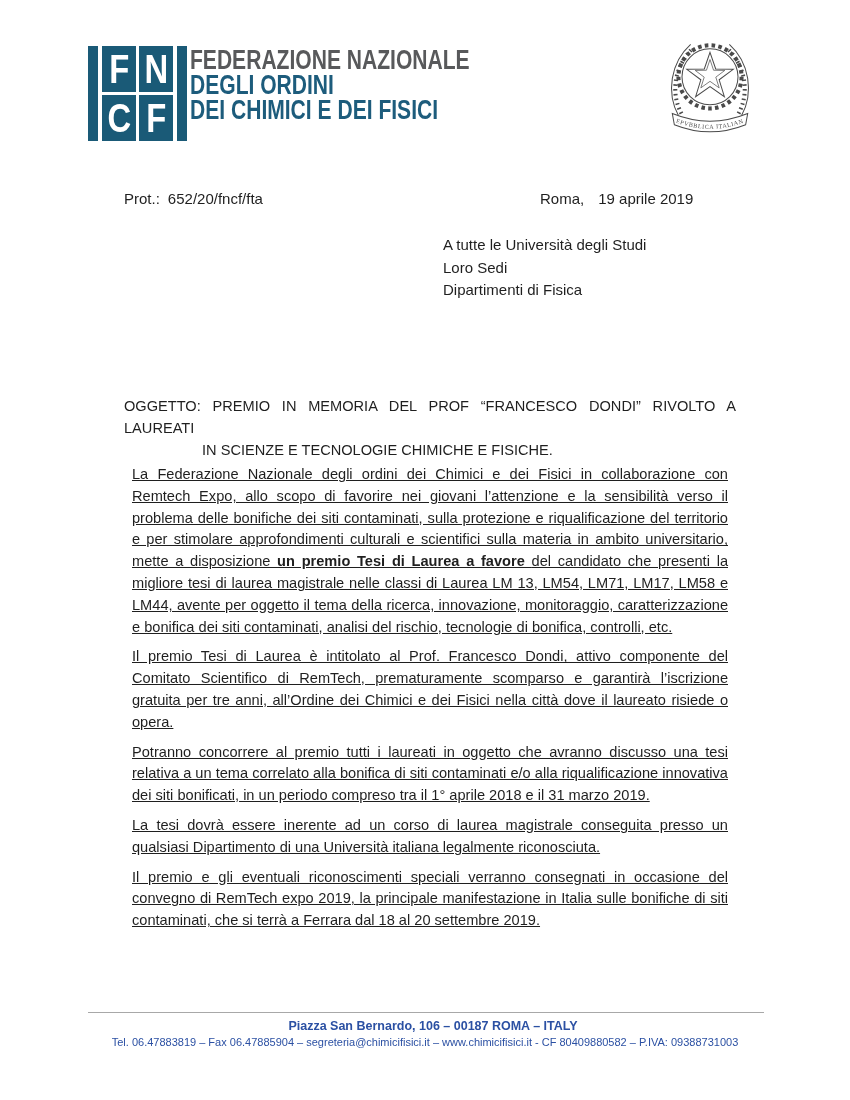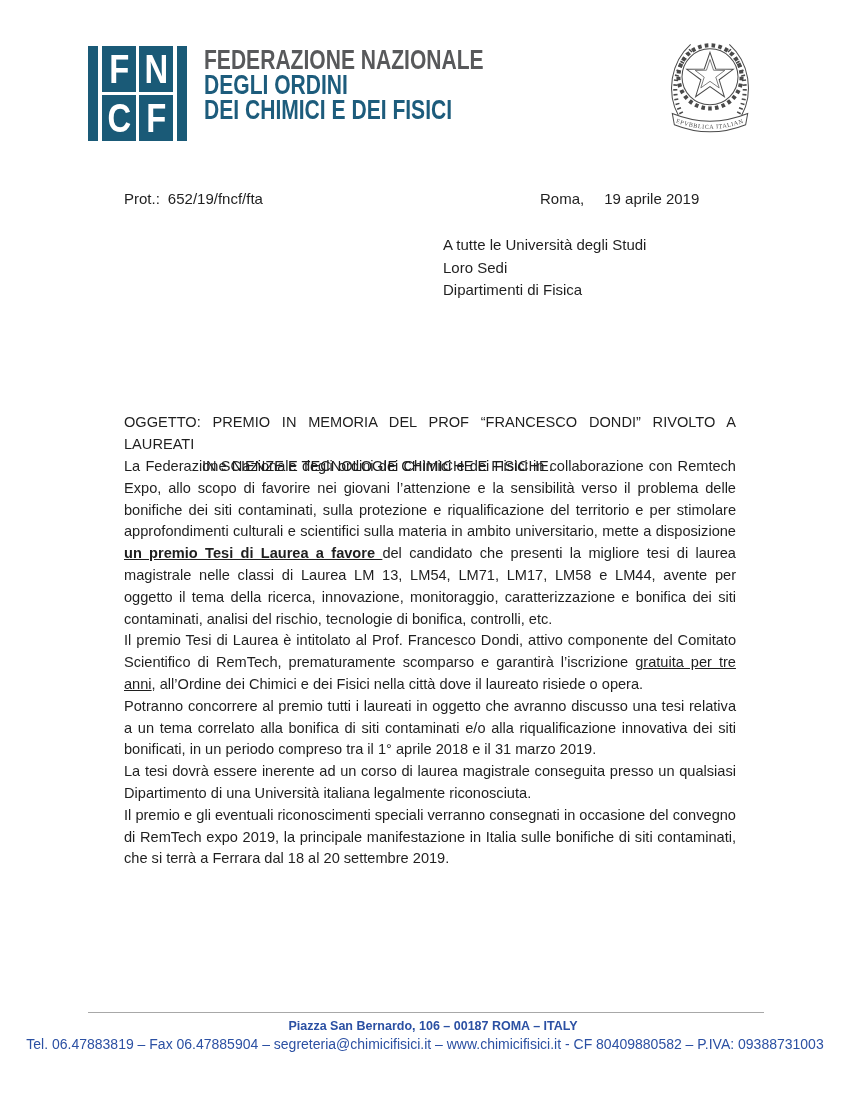--- a/index.html
+++ b/index.html
@@ -16,48 +16,48 @@
   .logo{position:absolute;left:88px;top:46px;display:flex;align-items:flex-start;}
   .logo-mark{display:flex;gap:4px;height:95px;}
   .logo-bar{width:10px;height:95px;background:#1a5a77;}
   .logo-tiles{display:grid;grid-template-columns:34px 34px;grid-template-rows:46px 46px;gap:3px;}
   .logo-tile{
     background:#1a5a77;color:#ffffff;
     display:flex;align-items:center;justify-content:center;
     font-weight:bold;font-size:40px;line-height:1;
   }
   .logo-tile span{display:inline-block;transform:scaleX(.82);}
-  .logo-text{margin-left:17px;padding-top:2px;}
+  .logo-text{margin-left:3px;padding-top:2px;}
   .logo-line{font-weight:bold;font-size:27px;line-height:25px;white-space:nowrap;
     transform:scaleX(.78);transform-origin:left center;}
   .logo-line.gray{color:#58595b;}
   .logo-line.teal{color:#1d5c7c;}
   .emblem{position:absolute;left:660px;top:30px;width:100px;height:110px;}
   
   .prot-row{position:absolute;left:124px;top:190px;width:612px;font-size:15px;}
   .prot-left{position:absolute;left:0;top:0;}
   .prot-label{margin-right:8px;}
   .prot-date{position:absolute;left:416px;top:0;}
-  .prot-city{margin-right:20px;}
+  .prot-city{margin-right:14px;}
   .recipients{position:absolute;left:443px;top:234px;font-size:15px;line-height:22.5px;}
   
-  .subject{position:absolute;left:124px;top:411px;width:612px;font-size:14.6px;line-height:22px;}
+  .subject{position:absolute;left:124px;top:395px;width:612px;font-size:14.6px;line-height:22px;}
   .subject-l1{text-align:justify;text-align-last:justify;}
   .subject-l2{margin-left:78px;}
   
   .body-text{position:absolute;left:124px;top:456px;width:612px;font-size:14.6px;line-height:21.8px;}
-  .body-text p{margin:0;text-align:justify;}
+  .body-text p{margin:8px;text-align:justify;text-decoration:underline;}
   .b{font-weight:bold;}
   .u{text-decoration:underline;}
   
   .footer-rule{position:absolute;left:88px;top:1012px;width:676px;height:1px;background:#a8a8a8;}
   .footer-line1{position:absolute;left:0;top:1019px;width:100%;text-align:center;
     font-size:12.5px;font-weight:bold;color:#2b50a3;padding-left:8px;}
   .footer-line2{position:absolute;left:0;top:1036px;width:100%;text-align:center;
-    font-size:14px;color:#2b50a3;}
+    font-size:11px;color:#2b50a3;}
 </style>
 </head>
 <body>
 
 <div class="page">
 
   <div class="logo">
     <div class="logo-mark">
       <div class="logo-bar"></div>
       <div class="logo-tiles">
@@ -100,21 +100,21 @@
       <path d="M10,82 Q47,97 84,82 L82,93 Q47,107 12,93 Z" fill="#ffffff"></path>
       <path id="ribbonTextPath" d="M14,91 Q47,103 80,91" stroke="none"></path>
       <text font-size="6" fill="#4a4a4a" stroke="none" letter-spacing="0.6" font-family="Liberation Serif, serif">
         <textPath href="#ribbonTextPath" startOffset="50%" text-anchor="middle">REPVBBLICA ITALIANA</textPath>
       </text>
     </svg>
   </div>
 
   <div class="prot-row">
     <span class="prot-left">
-      <span class="prot-label">Prot.:</span><span>652/19/fncf/fta</span>
+      <span class="prot-label">Prot.:</span><span>652/20/fncf/fta</span>
     </span>
     <span class="prot-date">
       <span class="prot-city">Roma,</span><span>19 aprile 2019</span>
     </span>
   </div>
 
   <div class="recipients">
     <div>A tutte le Università degli Studi</div>
     <div>Loro Sedi</div>
     <div>Dipartimenti di Fisica</div>

